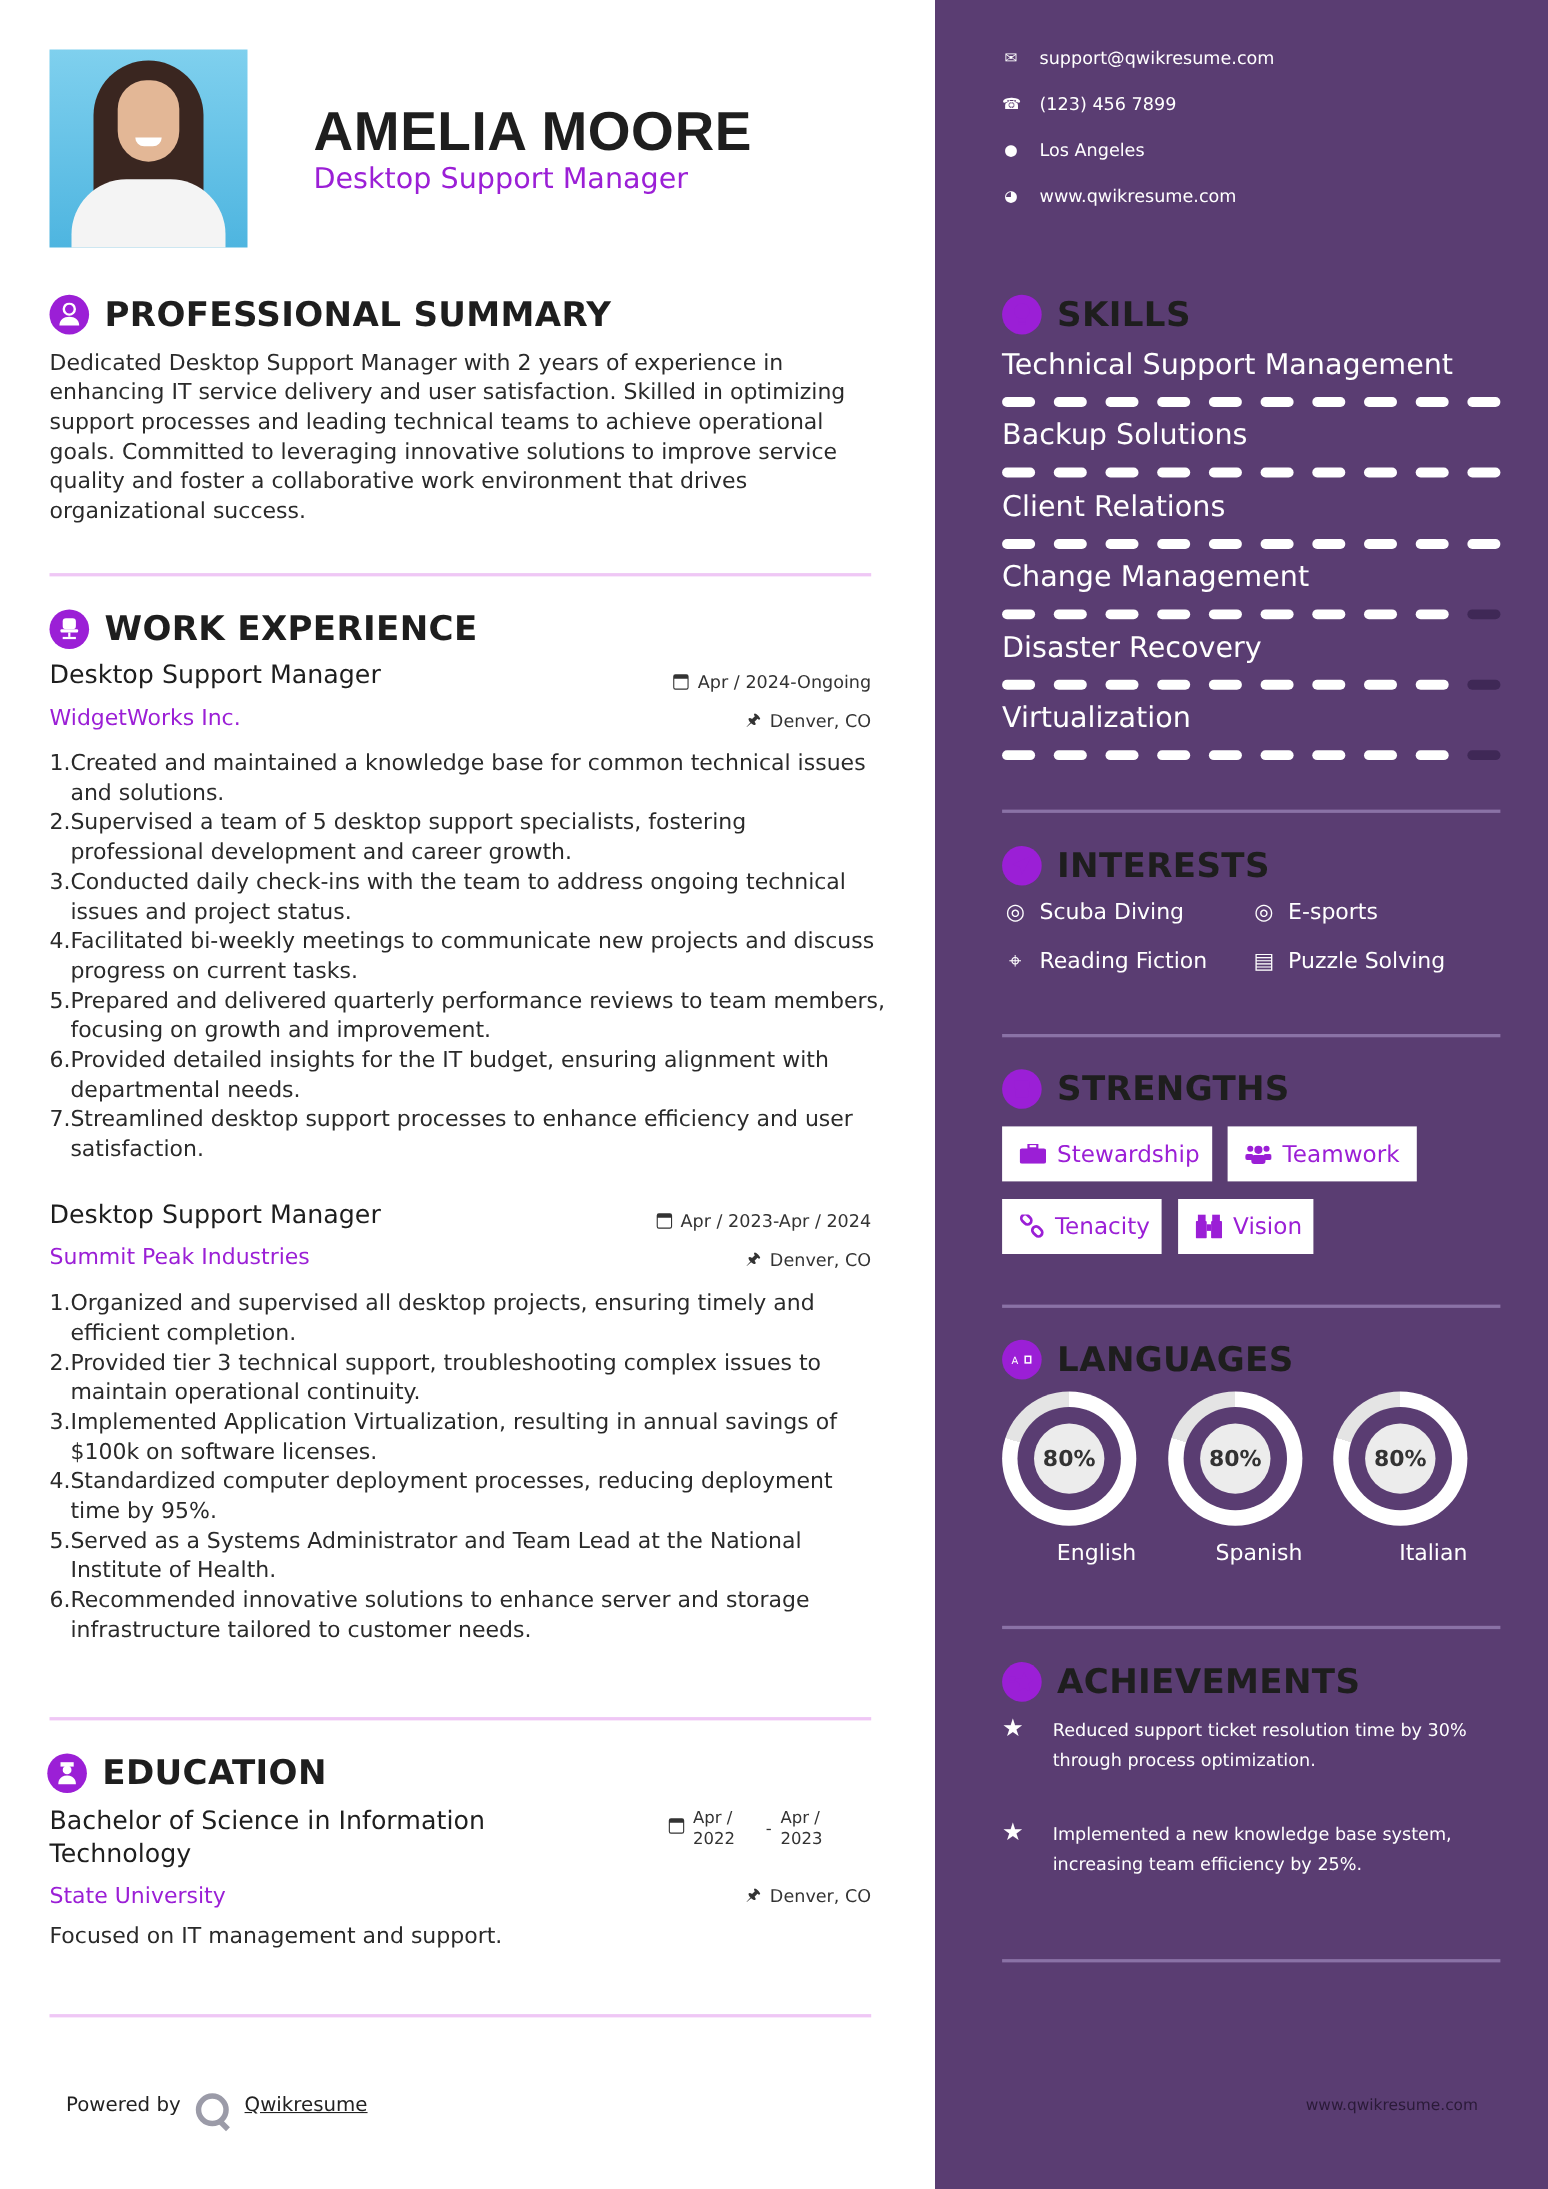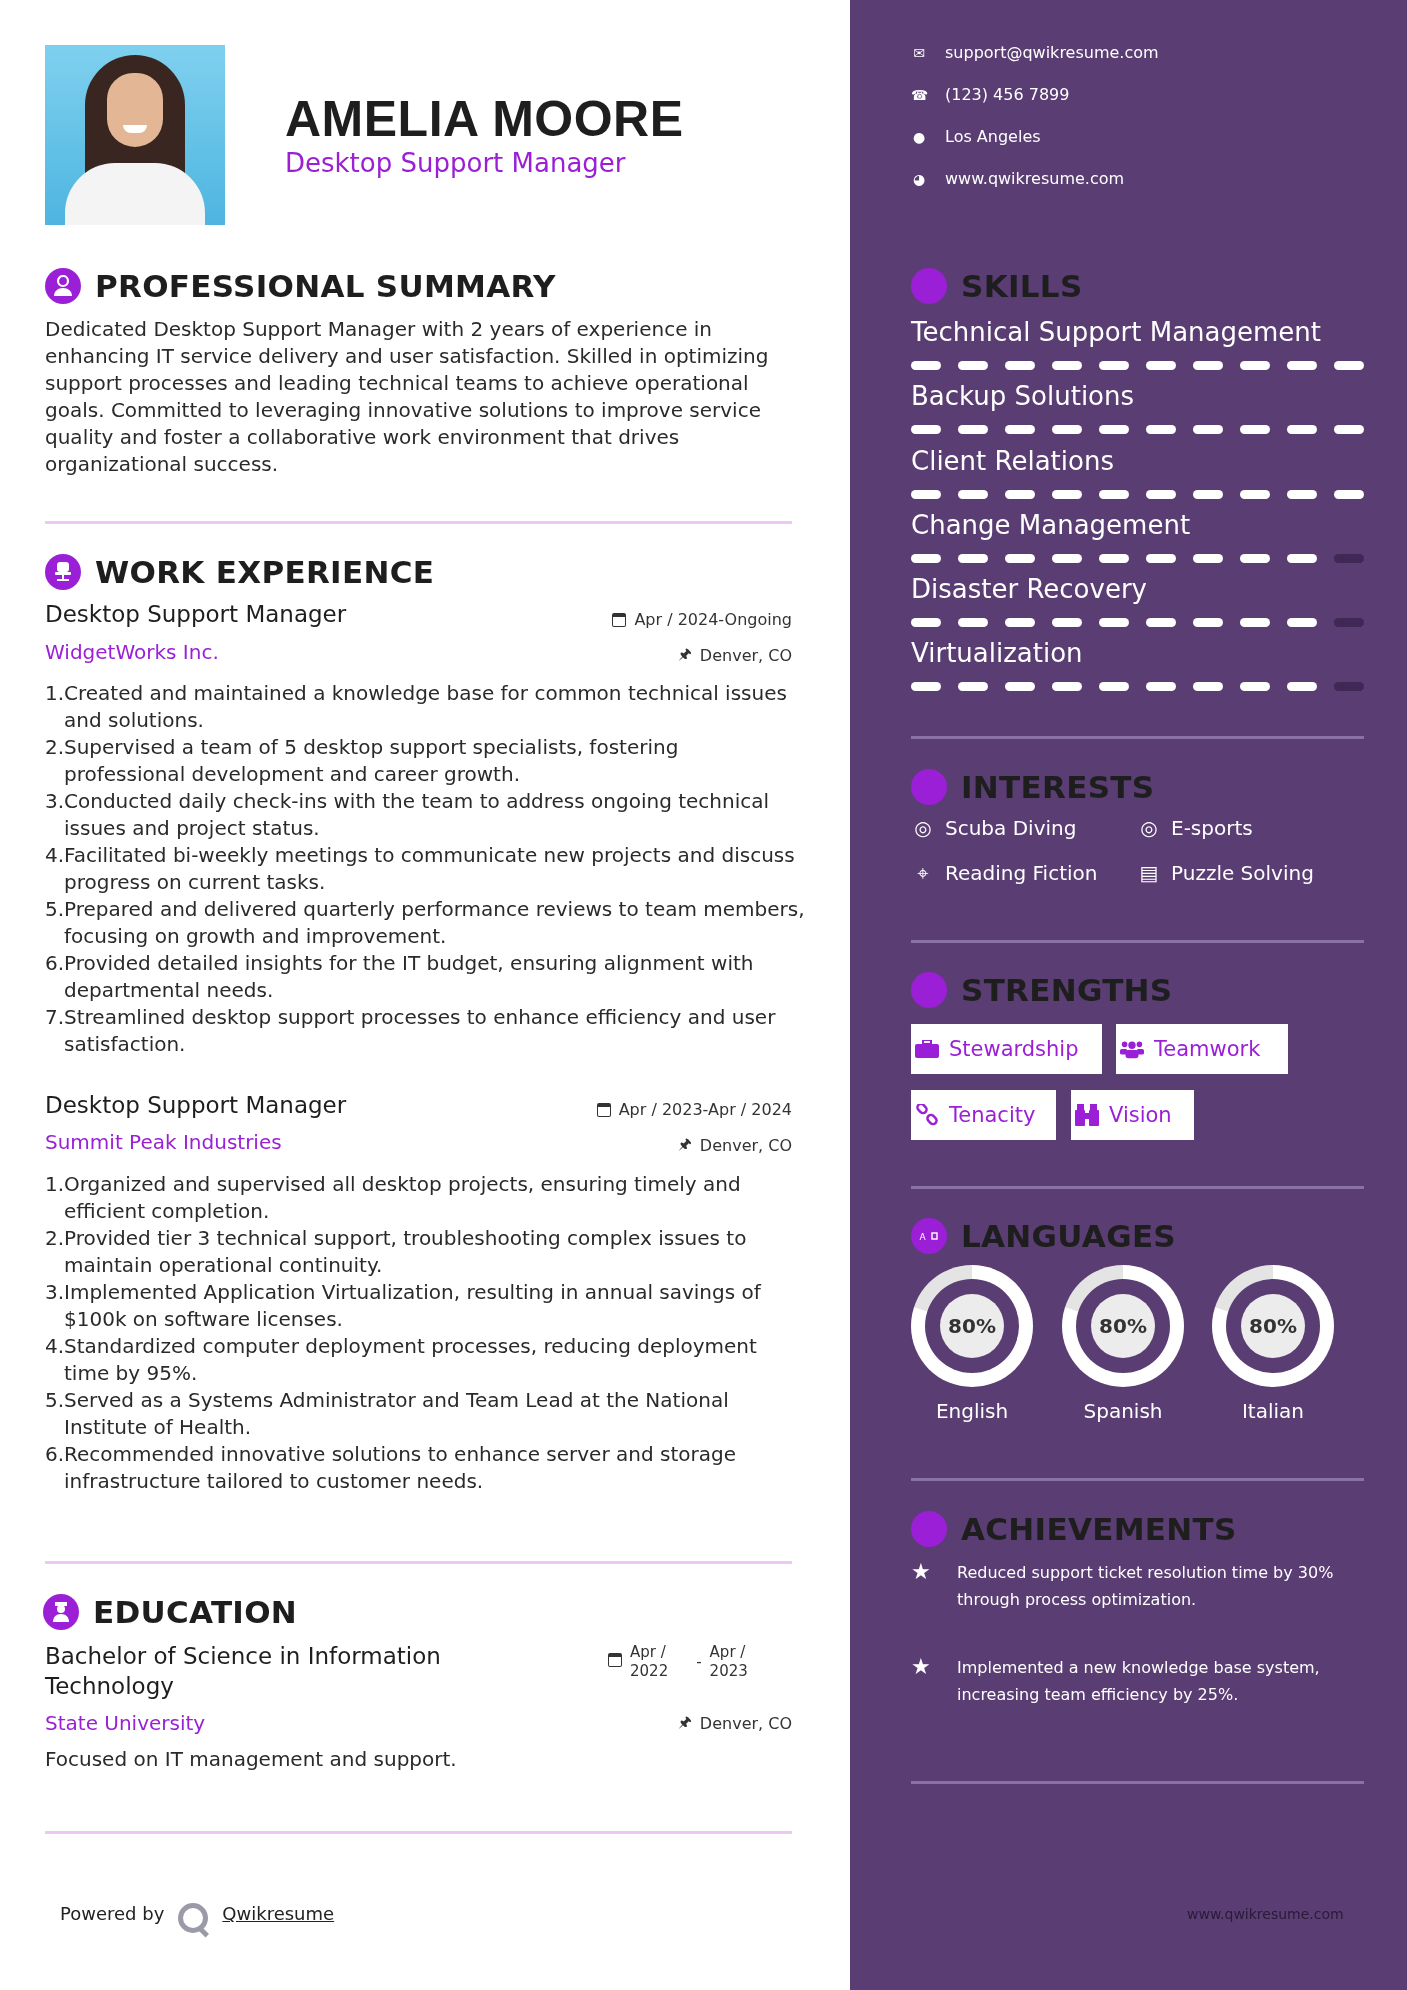--- a/index.html
+++ b/index.html
@@ -43,24 +43,24 @@
 
   .skill { position: absolute; left: 911px; width: 455px; }
   .skill .sn { font-size: 26px; color: #fff; }
   .skill .bars { display: flex; gap: 17px; margin-top: 14px; }
   .skill .bar { width: 30px; height: 9px; border-radius: 5px; background: #fff; }
   .skill .bar.off { background: #3f2856; }
 
   .interest { position: absolute; display: flex; align-items: center; gap: 10px; font-size: 20px; color: #fff; }
   .interest .iic { width: 24px; text-align: center; font-size: 20px; }
 
-  .chip { position: absolute; background: #fff; height: 50px; display: flex; align-items: center; gap: 10px; padding: 0 4px; font-size: 21px; color: #9b1fd6; }
+  .chip { position: absolute; background: #fff; height: 50px; display: flex; align-items: center; gap: 10px; padding: 0 16px; font-size: 21px; color: #9b1fd6; }
   .chip .cic { width: 24px; height: 20px; display: flex; align-items: center; justify-content: center; font-size: 18px; color: #9b1fd6; }
 
-  .lang { position: absolute; top: 1265px; width: 122px; text-align: center; }
+  .lang { position: absolute; top: 1265px; width: 122px; text-align: right; }
   .ring { width: 122px; height: 122px; border-radius: 50%; position: relative; }
   .ring .hole { position: absolute; left: 14px; top: 14px; width: 94px; height: 94px; border-radius: 50%; background: #5a3d72; }
   .ring .inner { position: absolute; left: 29px; top: 29px; width: 64px; height: 64px; border-radius: 50%; background: #ececec; display: flex; align-items: center; justify-content: center; font-size: 20px; font-weight: 700; color: #333; }
   .lang .ln { margin-top: 12px; font-size: 20px; color: #fff; }
 
   .ach { position: absolute; left: 911px; display: flex; gap: 14px; width: 450px; }
   .ach .aic { width: 32px; flex: none; font-size: 22px; color: #fff; line-height: 26px; }
   .ach .at { font-size: 16px; line-height: 27px; color: #fff; }
 
   .powered { position: absolute; left: 60px; top: 1903px; display: flex; gap: 14px; font-size: 18px; color: #222; }

